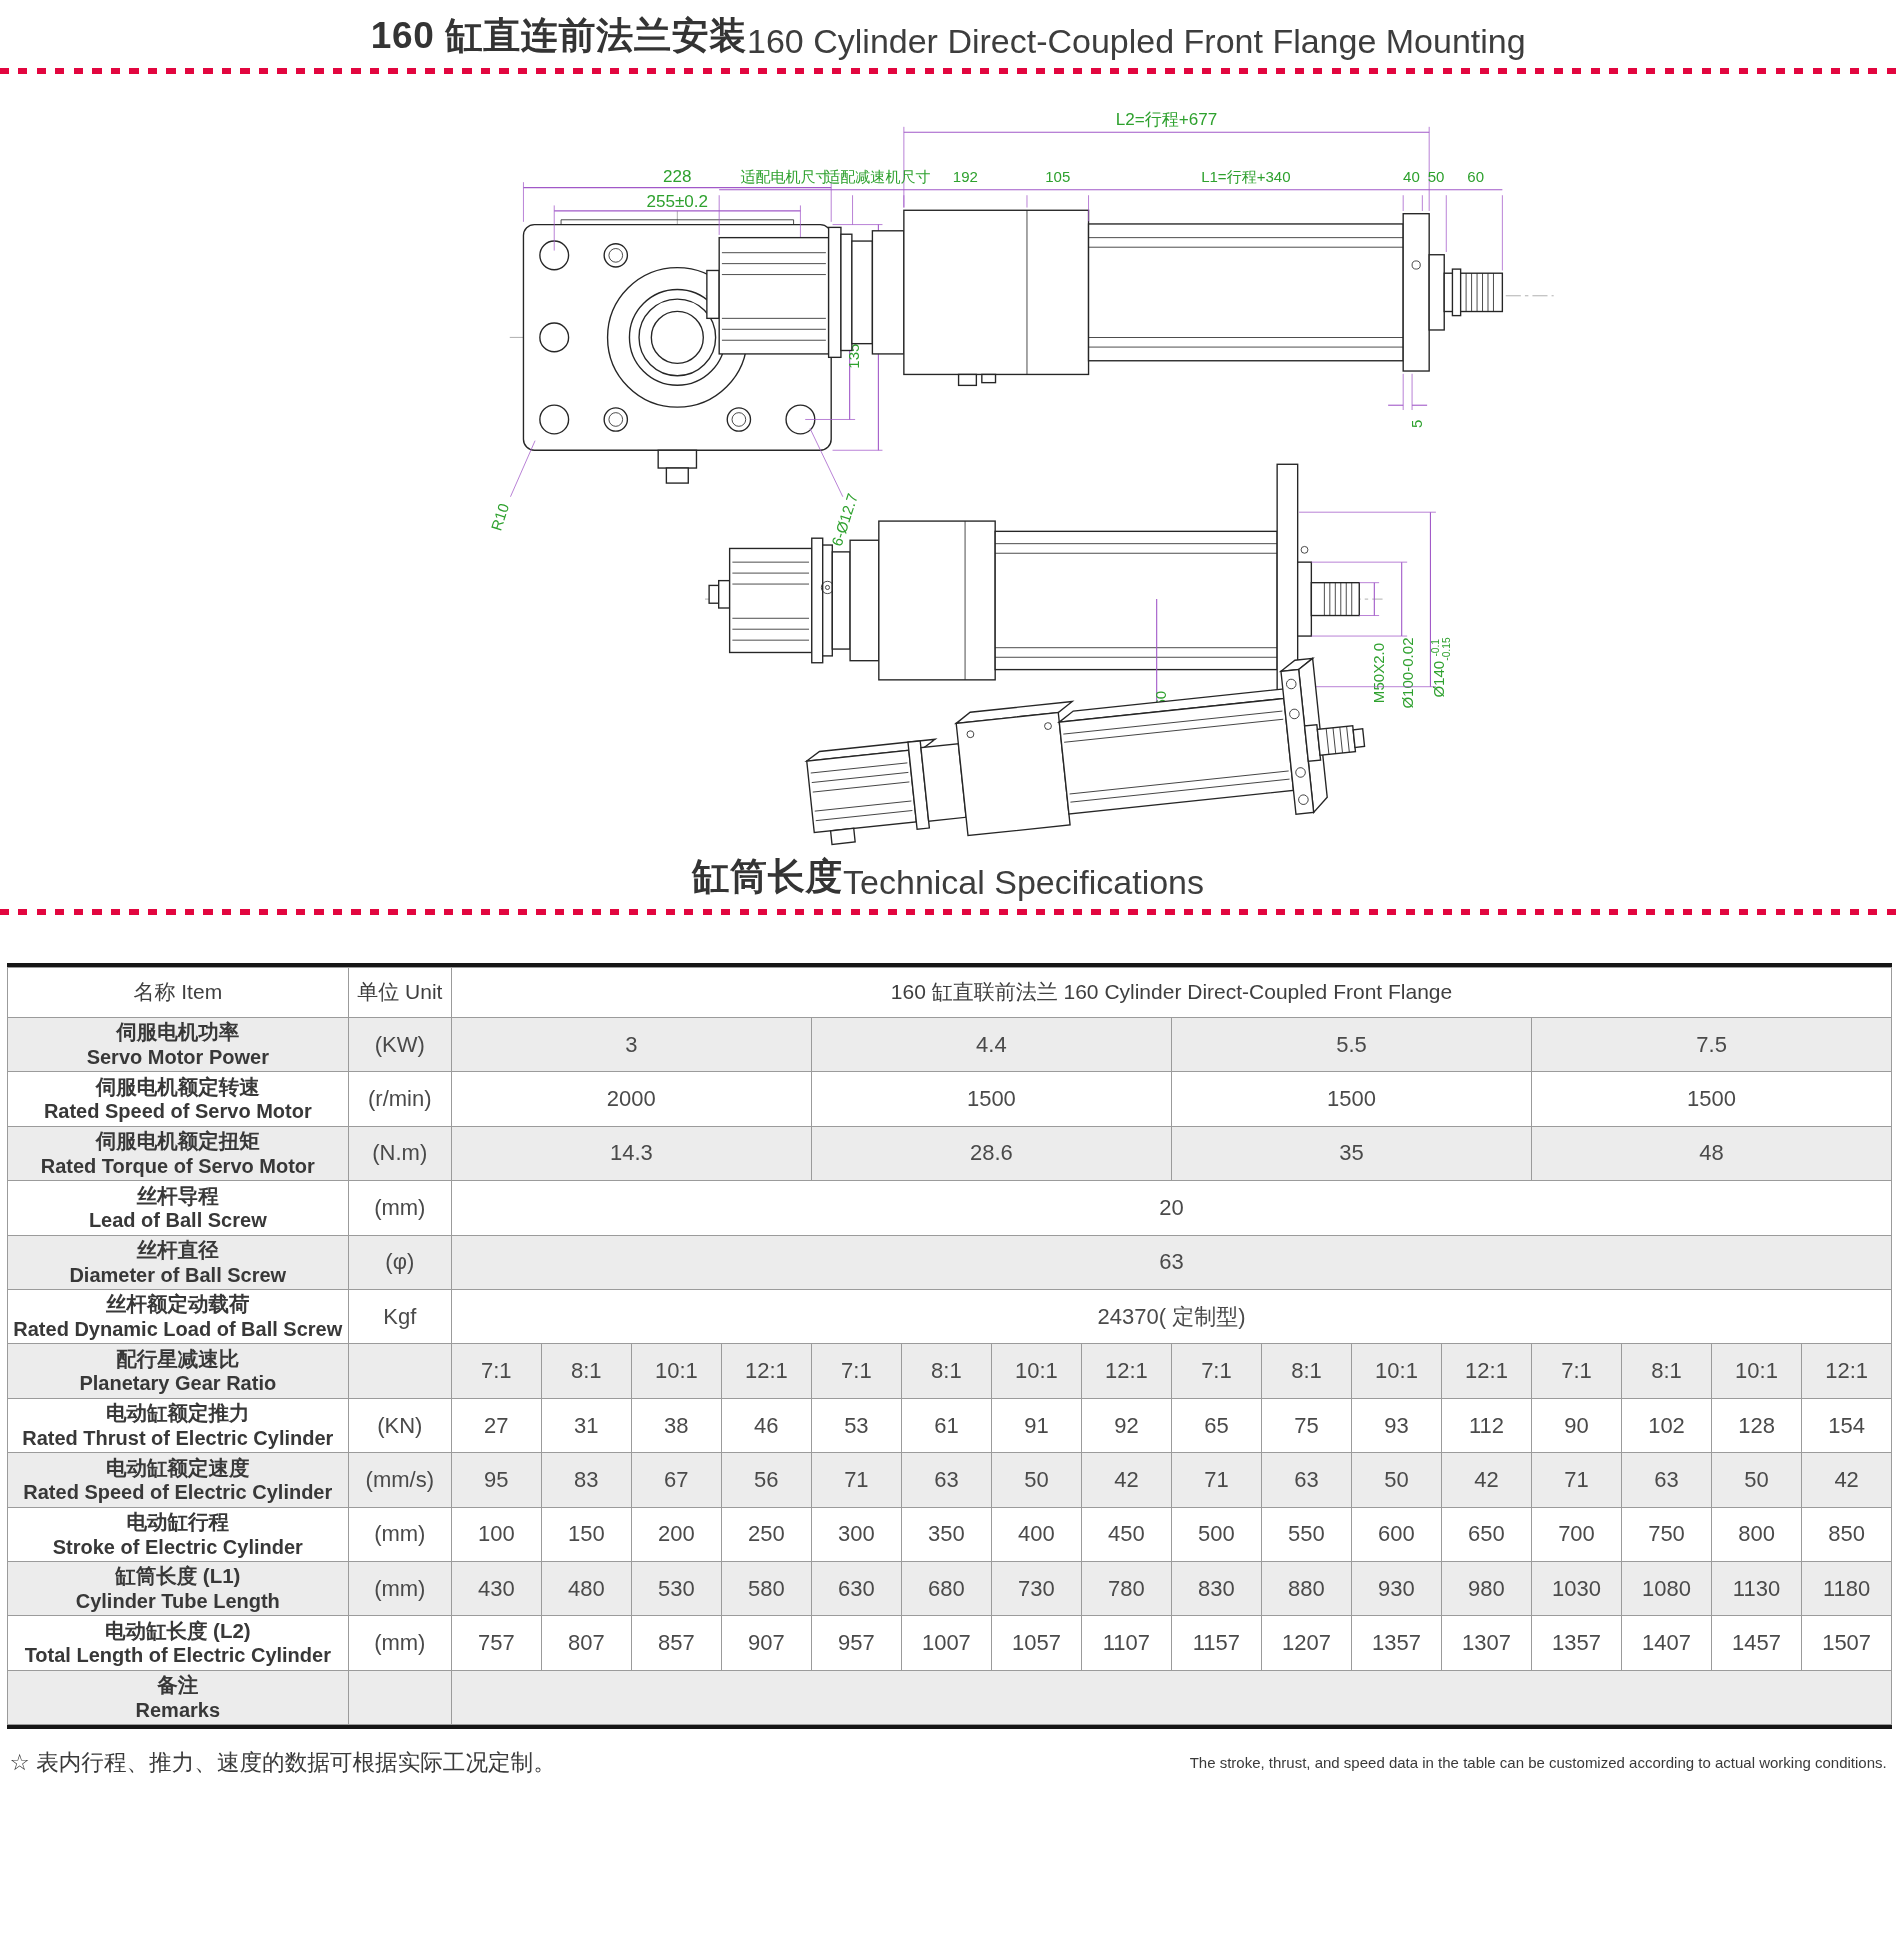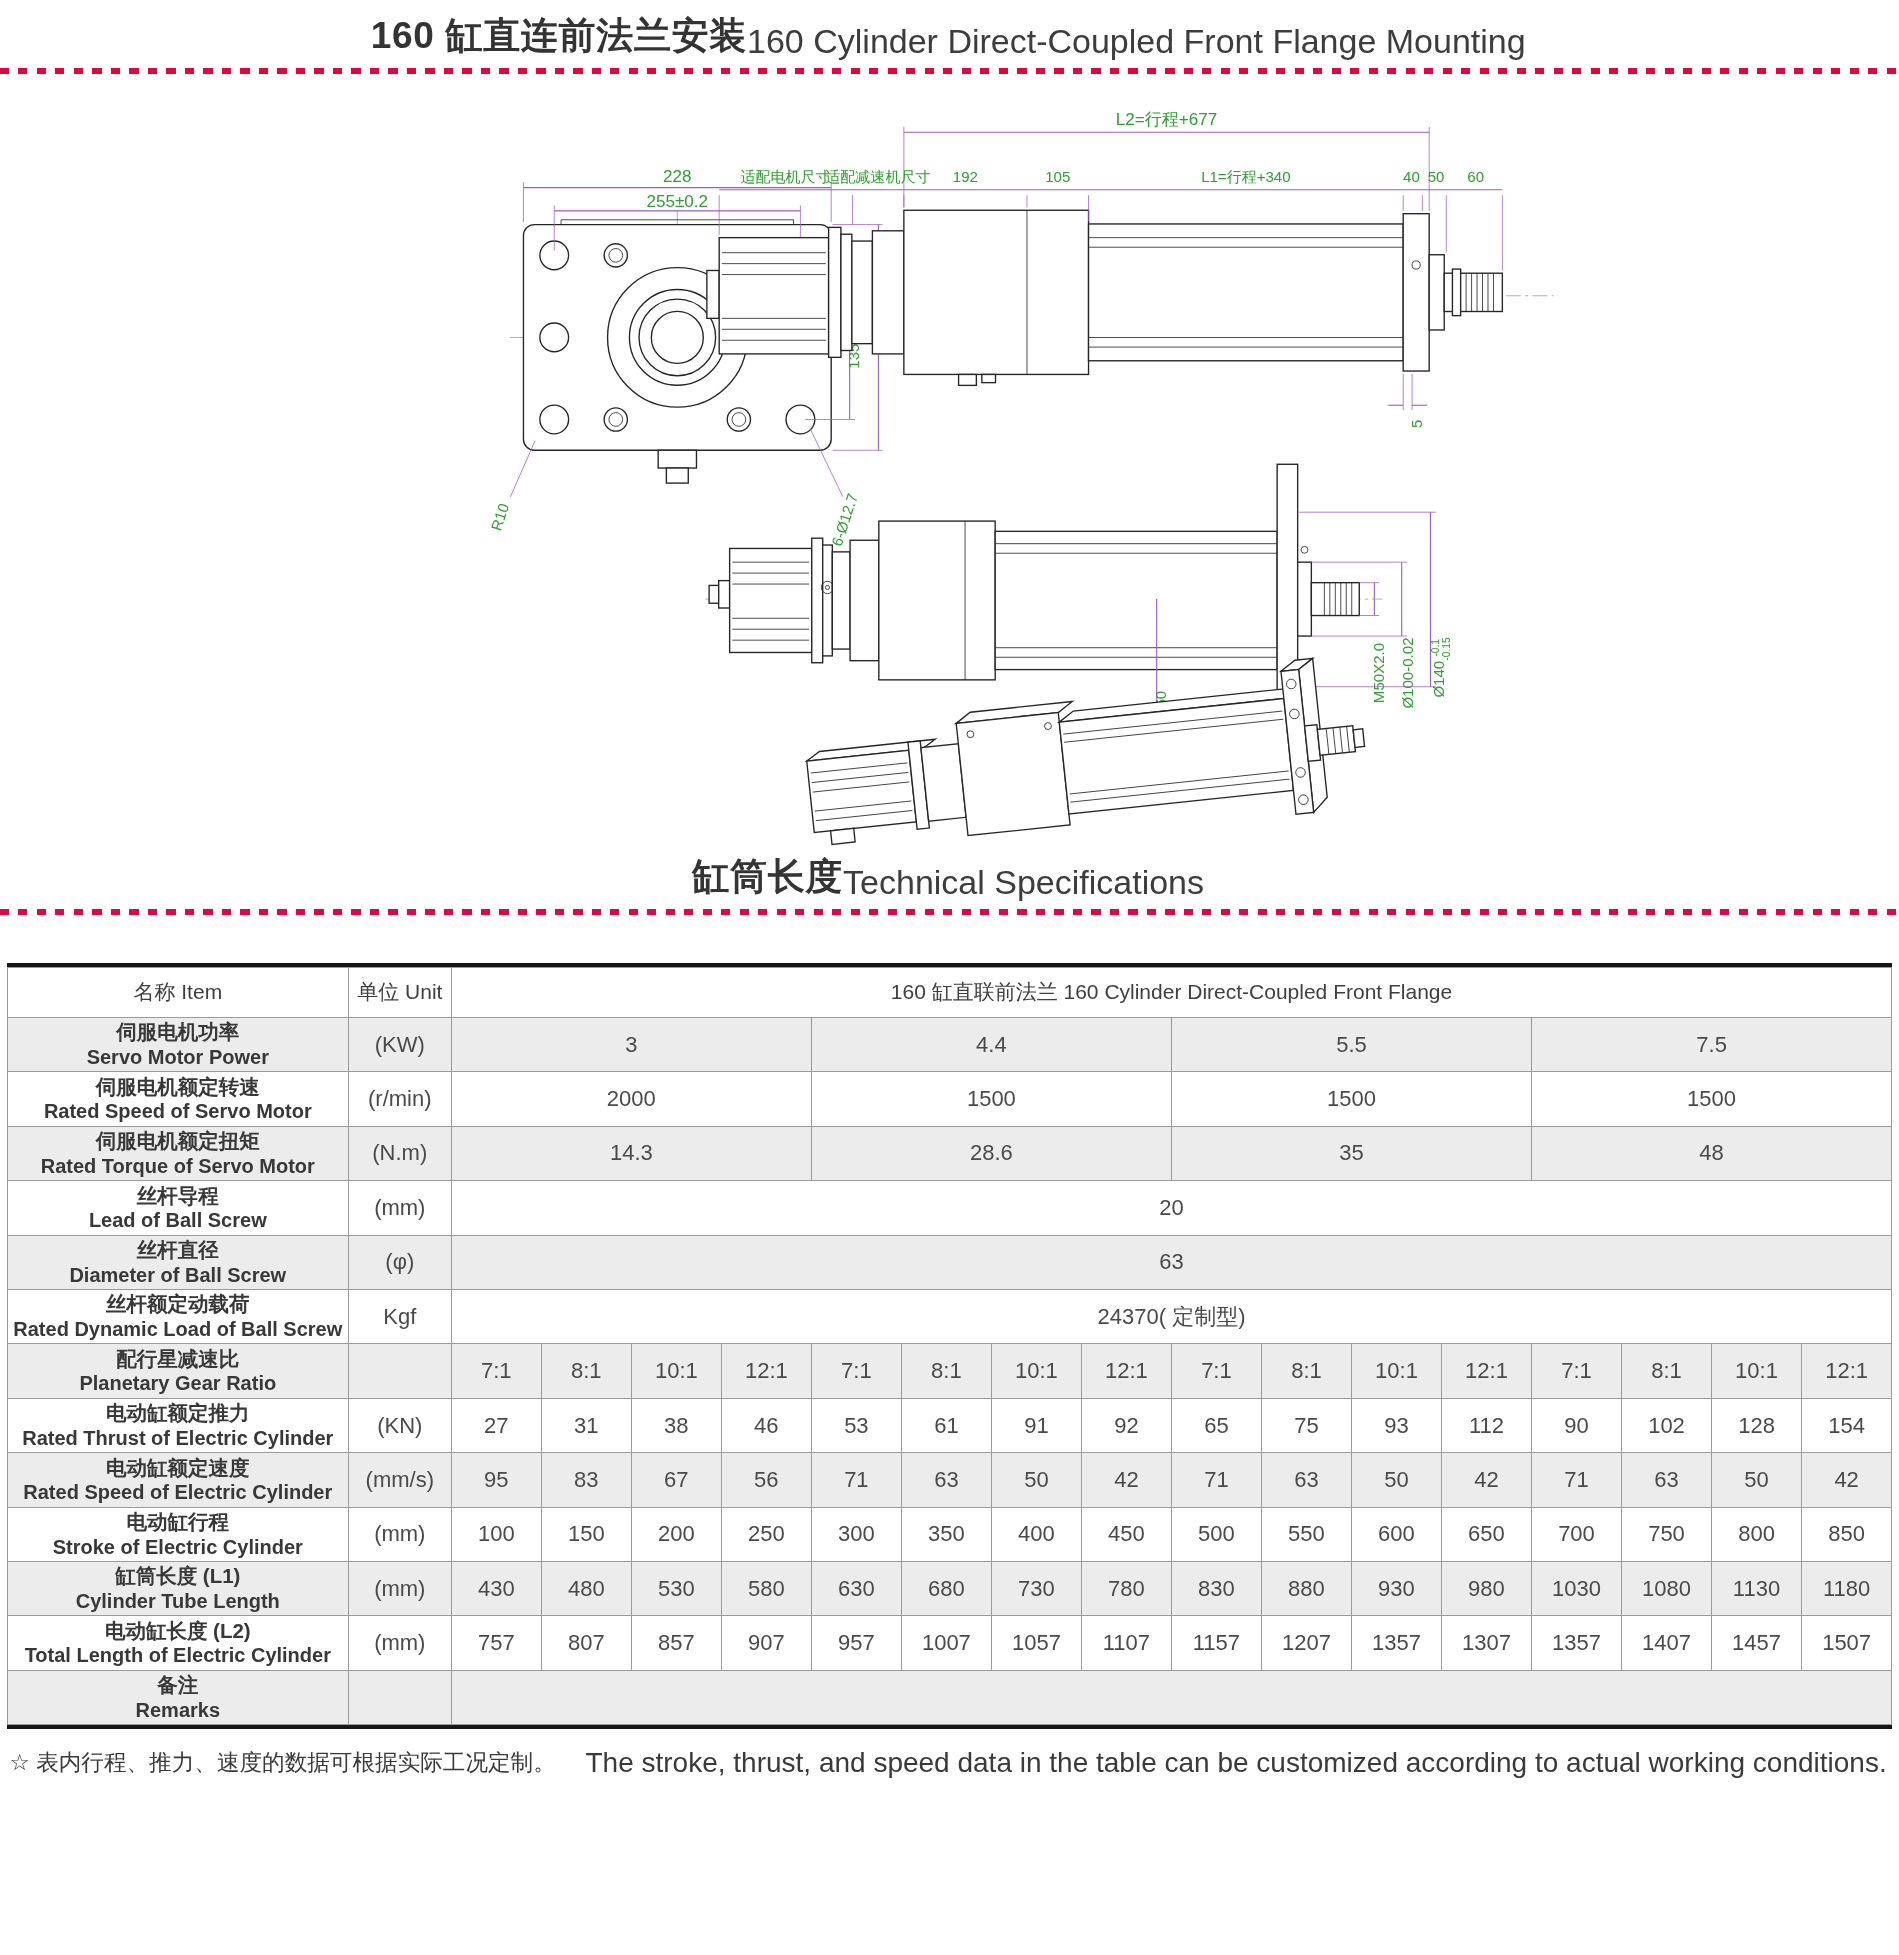--- a/index.html
+++ b/index.html
@@ -48,24 +48,24 @@
   tr.hdr td { font-size:21px; color:#3f3f3f; background:#fff; }
   table.spec tr { height:50px; background:#fff; }
   table.spec tr.shade { background:#ececec; }
   td.lbl .zh { font-size:20.5px; font-weight:700; color:#383838; line-height:1.25; }
   td.lbl .en { font-size:20px; font-weight:700; color:#383838; line-height:1.25; }
   td.unit { font-size:20px; color:#454545; }
   td.val { font-size:21px; color:#4a4a4a; }
   
   .footnotes {
     margin:18px 12.3px 0 9.6px;
-    display:flex; justify-content:space-between; align-items:flex-start;
+    display:flex; justify-content:space-between; align-items:center;
   }
   .footnotes .fn-zh { font-size:22.6px; color:#3a3a3a; }
-  .footnotes .fn-en { font-size:28px; color:#3a3a3a; }
+  .footnotes .fn-en { font-size:15px; color:#3a3a3a; }
 </style>
 </head>
 <body>
 
 <div class="sec-head">
   <div class="zh-title">160 缸直连前法兰安装</div>
   <div class="en-title">160 Cylinder Direct-Coupled Front Flange Mounting</div>
 </div>
 <div class="red-dash"></div>
 

